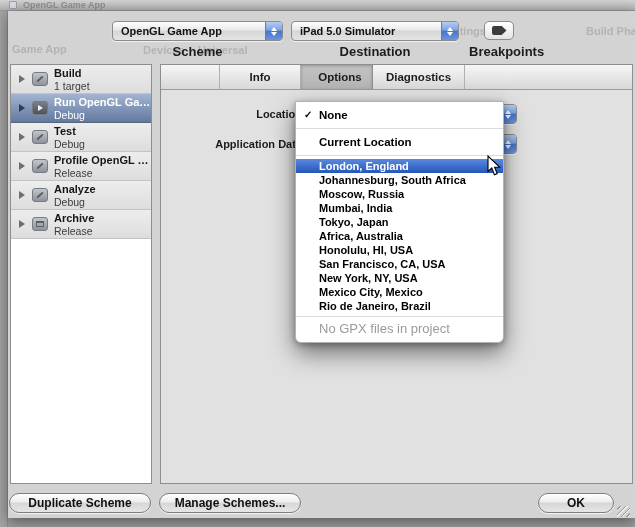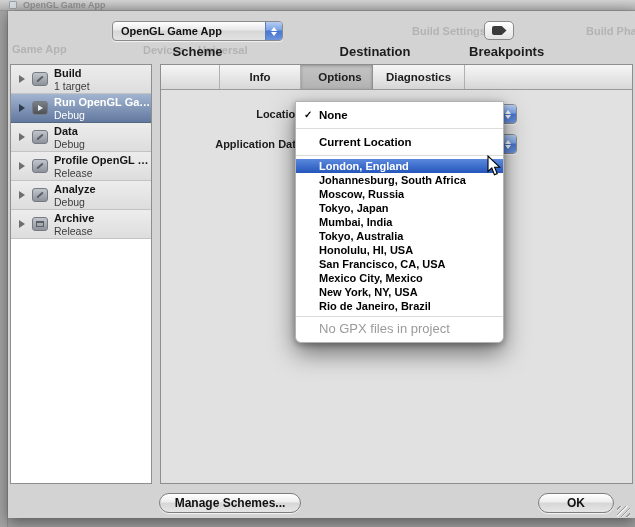--- a/index.html
+++ b/index.html
@@ -124,20 +124,27 @@
 
   <div class="abs popup" style="left:104px;top:10px;width:171px;height:20px;">
     <span class="popup-text">OpenGL Game App</span>
     <span class="popup-cap">
         <span class="arr-up"></span>
         <span class="arr-dn"></span>
       </span>
   </div>
   <div class="abs ctl-label" style="left:104px;top:33px;width:171px;">Scheme</div>
 
+  <div class="abs popup" style="left:283px;top:10px;width:168px;height:20px;">
+    <span class="popup-text">iPad 5.0 Simulator</span>
+    <span class="popup-cap">
+        <span class="arr-up"></span>
+        <span class="arr-dn"></span>
+      </span>
+  </div>
   <div class="abs ctl-label" style="left:283px;top:33px;width:168px;">Destination</div>
 
   <div class="abs bp-btn">
     <span class="bp-glyph"></span>
   </div>
   <div class="abs ctl-label" style="left:461px;top:33px;width:60px;">Breakpoints</div>
 
   <div class="abs sidebar">
 
     <div class="sb-row">
@@ -161,21 +168,21 @@
         <div class="sb-sub">Debug</div>
       </span>
     </div>
 
     <div class="sb-row">
       <span class="disclosure"></span>
       <span class="sb-icon">
           <span class="glyph-tool"></span>
         </span>
       <span class="sb-text">
-        <div class="sb-title">Data</div>
+        <div class="sb-title">Test</div>
         <div class="sb-sub">Debug</div>
       </span>
     </div>
 
     <div class="sb-row">
       <span class="disclosure"></span>
       <span class="sb-icon">
           <span class="glyph-tool"></span>
         </span>
       <span class="sb-text">
@@ -238,32 +245,33 @@
     <div class="mi">
       <span class="check">✓</span>
       <span>None</span>
     </div>
     <div class="msep"></div>
     <div class="mi"><span>Current Location</span></div>
     <div class="msep"></div>
     <div class="mi city highlighted">London, England</div>
     <div class="mi city">Johannesburg, South Africa</div>
     <div class="mi city">Moscow, Russia</div>
+    <div class="mi city">Mumbai, India</div>
     <div class="mi city">Tokyo, Japan</div>
-    <div class="mi city">Mumbai, India</div>
-    <div class="mi city">Tokyo, Australia</div>
+    <div class="mi city">Africa, Australia</div>
     <div class="mi city">Honolulu, HI, USA</div>
     <div class="mi city">San Francisco, CA, USA</div>
+    <div class="mi city">New York, NY, USA</div>
     <div class="mi city">Mexico City, Mexico</div>
-    <div class="mi city">New York, NY, USA</div>
     <div class="mi city">Rio de Janeiro, Brazil</div>
     <div class="msep"></div>
     <div class="mi footer-item">No GPX files in project</div>
   </div>
 
+  <div class="abs btn" style="left:1px;top:482px;width:142px;">Duplicate Scheme</div>
   <div class="abs btn" style="left:151px;top:482px;width:142px;">Manage Schemes...</div>
   <div class="abs btn" style="left:530px;top:482px;width:76px;">OK</div>
   <div class="abs grip"></div>
 
 </div>
 
 <svg class="abs cursor" style="left:486px;top:155px;" width="15" height="22" viewBox="0 0 15 22">
   <path d="M2,1 L2,16.5 L5.8,13 L8.4,19.8 L11.2,18.6 L8.6,12.2 L13.6,12.2 Z" fill="#ffffff" stroke="#000000" stroke-width="1.1"></path>
 </svg>
 

